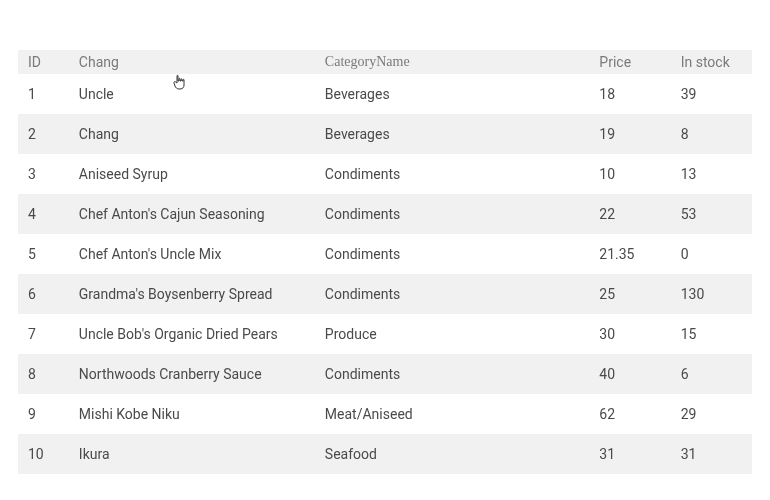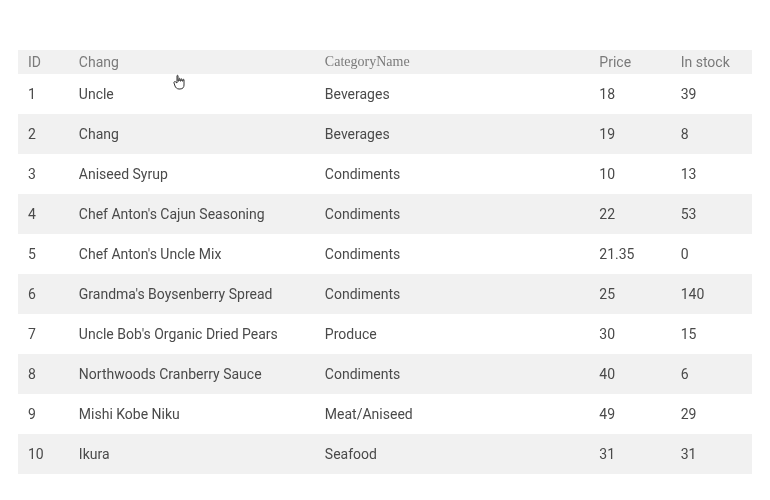--- a/index.html
+++ b/index.html
@@ -110,41 +110,41 @@
         <td>Chef Anton's Uncle Mix</td>
         <td>Condiments</td>
         <td>21.35</td>
         <td>0</td>
       </tr>
       <tr>
         <td>6</td>
         <td>Grandma's Boysenberry Spread</td>
         <td>Condiments</td>
         <td>25</td>
-        <td>140</td>
+        <td>130</td>
       </tr>
       <tr>
         <td>7</td>
         <td>Uncle Bob's Organic Dried Pears</td>
         <td>Produce</td>
         <td>30</td>
         <td>15</td>
       </tr>
       <tr>
         <td>8</td>
         <td>Northwoods Cranberry Sauce</td>
         <td>Condiments</td>
         <td>40</td>
         <td>6</td>
       </tr>
       <tr>
         <td>9</td>
         <td>Mishi Kobe Niku</td>
         <td>Meat/Aniseed</td>
-        <td>49</td>
+        <td>62</td>
         <td>29</td>
       </tr>
       <tr>
         <td>10</td>
         <td>Ikura</td>
         <td>Seafood</td>
         <td>31</td>
         <td>31</td>
       </tr>
     </tbody>

